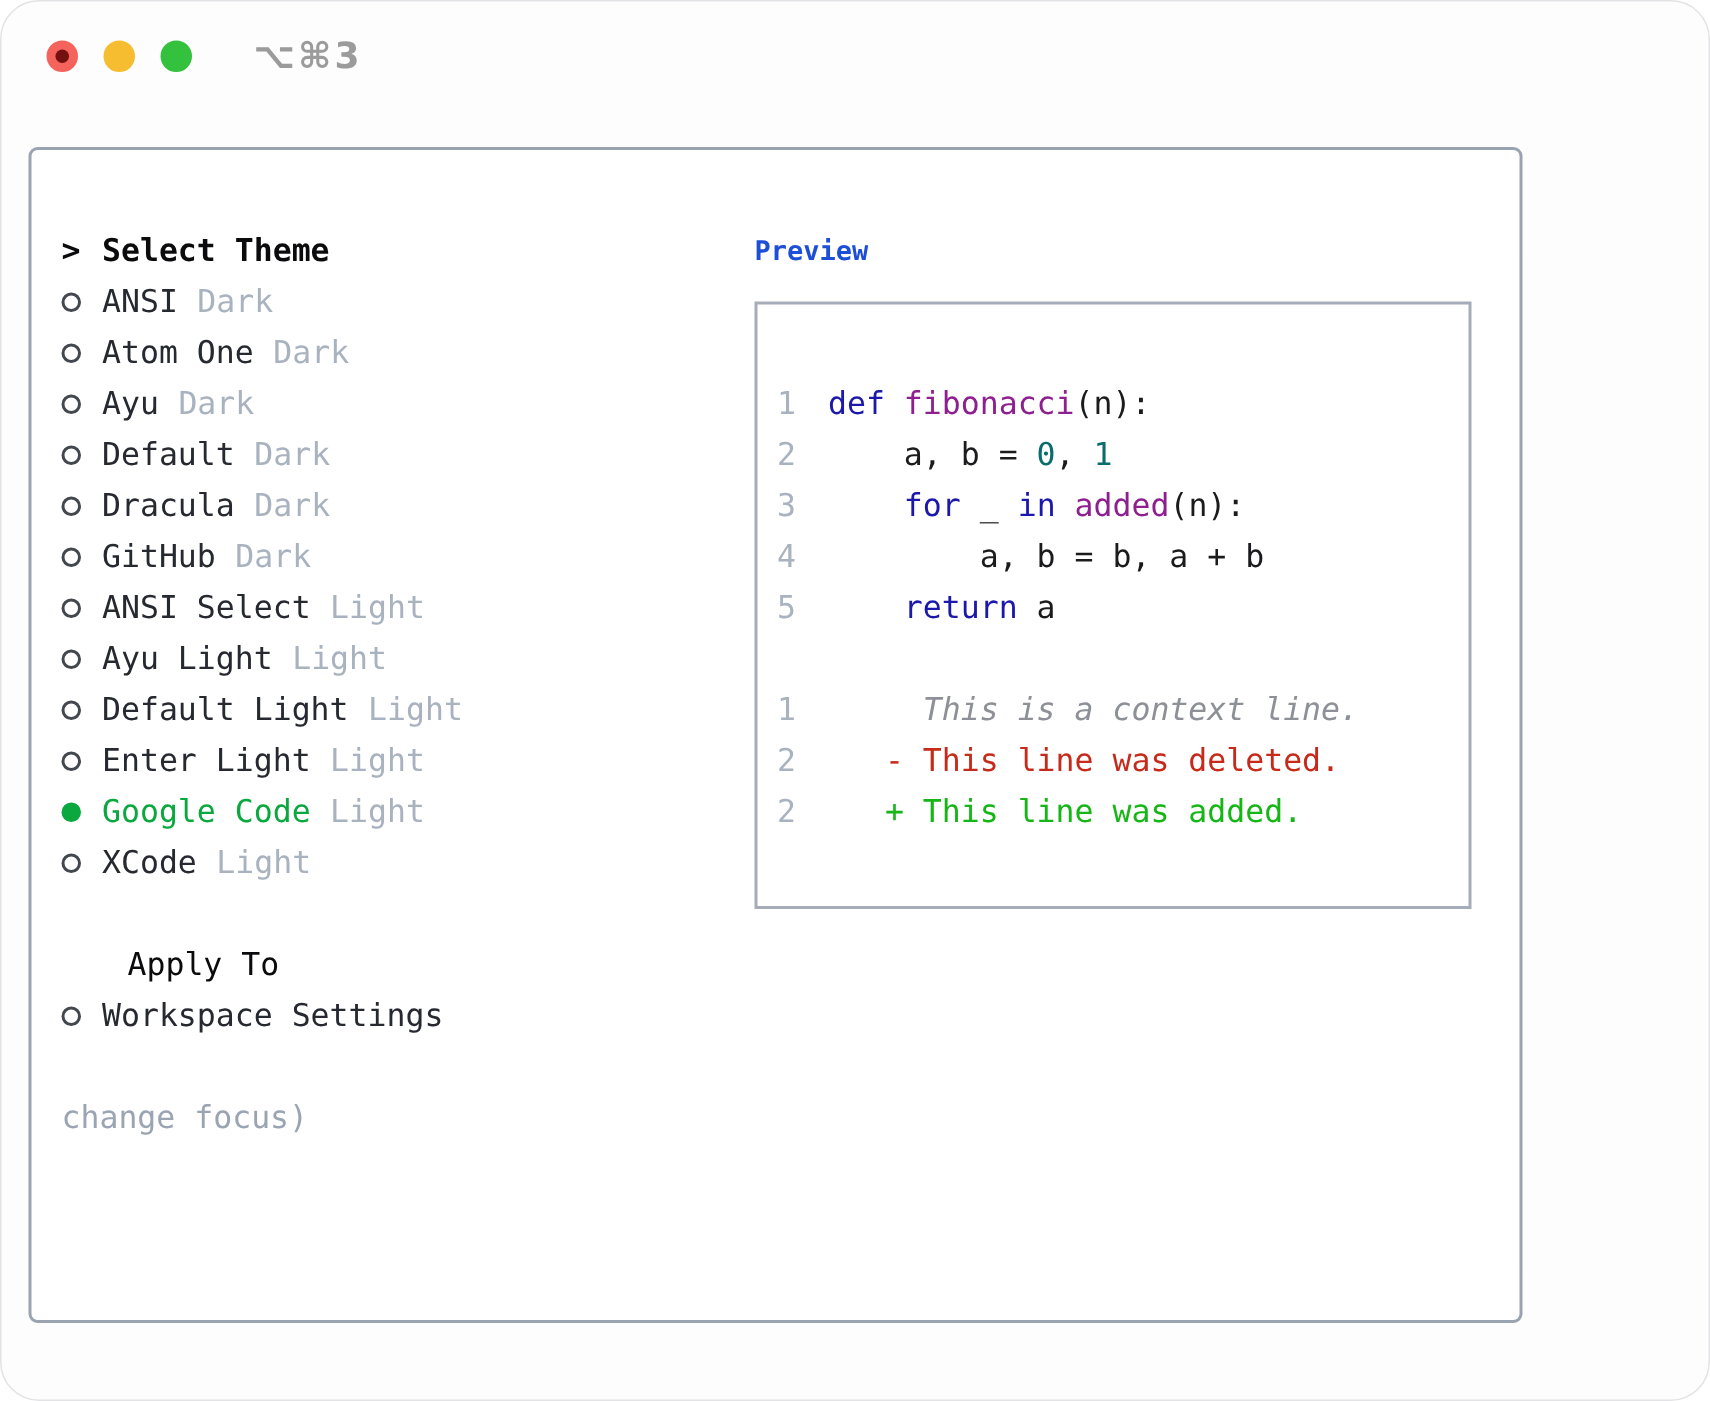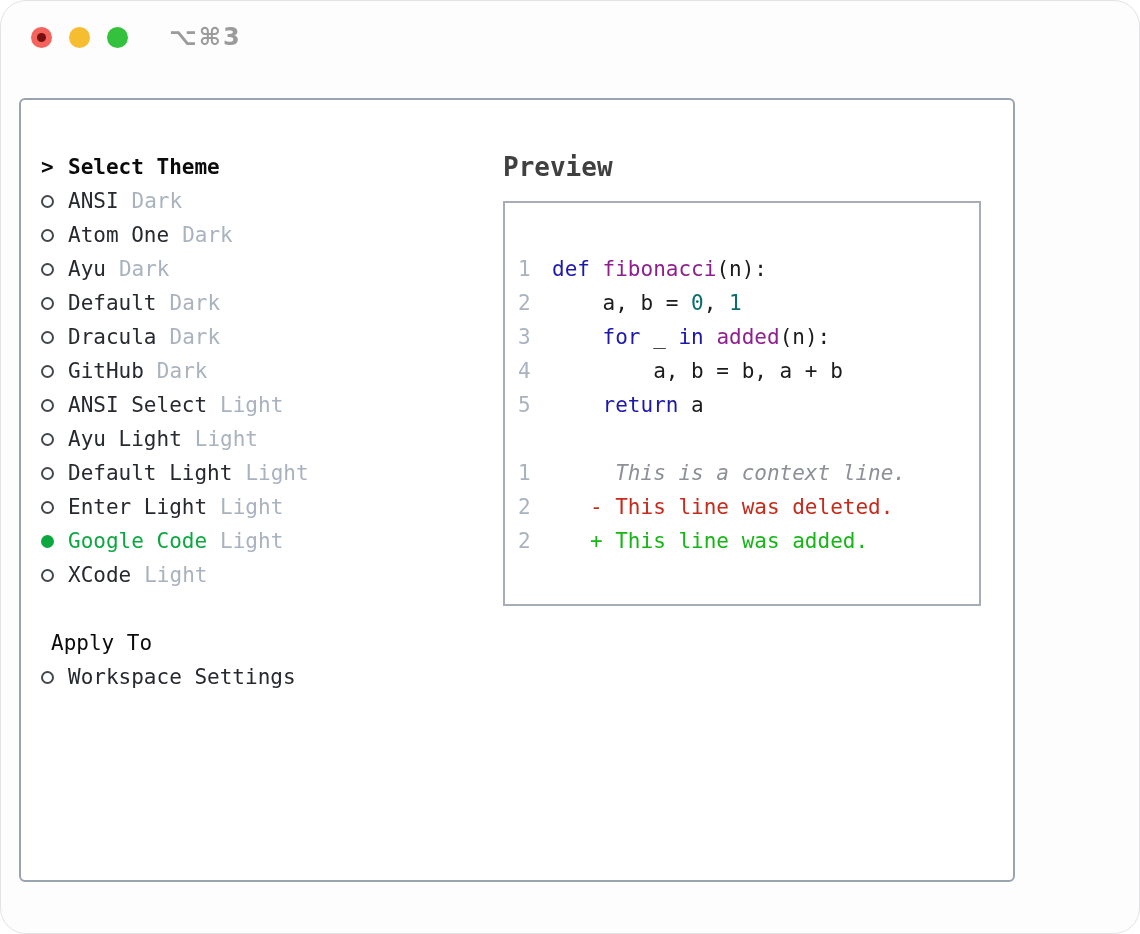--- a/index.html
+++ b/index.html
@@ -26,25 +26,25 @@
   .left{position:absolute;left:20px;top:50px;}
   .hdr-row{font-weight:bold;color:#0b0b0d;}
   .prompt{display:inline-block;width:27px;}
   .marker-cell{display:inline-flex;width:27px;align-items:center;}
   .ring{width:13px;height:13px;border-radius:50%;border:2.5px solid #43474e;box-sizing:border-box;}
   .ring.filled{background:var(--selection-green);border-color:var(--selection-green);}
   .t-name{color:var(--list-name);}
   .t-name.sel{color:var(--selection-green);}
   .t-variant{color:var(--list-variant);margin-left:13px;}
   .spacer{height:34px;}
-  .apply-hdr{color:#0b0b0d;margin-left:10px;}
+  .apply-hdr{color:#0b0b0d;margin-left:44px;}
   .hint{color:var(--hint);}
   
   .right{position:absolute;left:482px;top:50px;}
-  .preview-hdr{font-weight:bold;color:#404040;font-size:26px;height:34px;display:flex;align-items:center;}
+  .preview-hdr{font-weight:bold;color:#1d4ed8;font-size:18px;height:34px;display:flex;align-items:center;}
   .preview-box{margin-top:17px;width:478px;height:405px;box-sizing:border-box;
     border:2px solid #a6adb8;background:#ffffff;padding:49px 8px 0 13px;}
   .pline{display:flex;align-items:center;height:34px;font-size:21px;white-space:pre;}
   .ln{display:inline-block;width:34px;color:var(--line-number);flex:none;}
   .seg-keyword{color:var(--keyword);}
   .seg-function{color:var(--function);}
   .seg-literal{color:var(--literal);}
   .seg-plain{color:var(--code-plain);}
   .diff-context{color:var(--diff-context);font-style:italic;}
   .diff-deleted{color:var(--diff-deleted);}
@@ -90,20 +90,21 @@
 
       <div class="row apply-hdr">Apply To</div>
 
       <div id="apply-list">
           <div class="row"><span class="marker-cell"><span class="ring"></span></span><span class="t-name">Workspace Settings</span></div>
         </div>
 
       <div class="spacer"></div>
 
       <div class="hint">
+        <div class="row">change focus)</div>
       </div>
     </div>
 
     <div class="right">
       <div class="preview-hdr">Preview</div>
       <div class="preview-box">
         <div id="code-block">
             <div class="pline"><span class="ln">1</span><span class="seg-keyword">def </span><span class="seg-function">fibonacci</span><span class="seg-plain">(n):</span></div>
             <div class="pline"><span class="ln">2</span><span class="seg-plain">    a, b = </span><span class="seg-literal">0</span><span class="seg-plain">, </span><span class="seg-literal">1</span></div>
             <div class="pline"><span class="ln">3</span><span class="seg-plain">    </span><span class="seg-keyword">for</span><span class="seg-plain"> _ </span><span class="seg-keyword">in</span><span class="seg-plain"> </span><span class="seg-function">added</span><span class="seg-plain">(n):</span></div>

